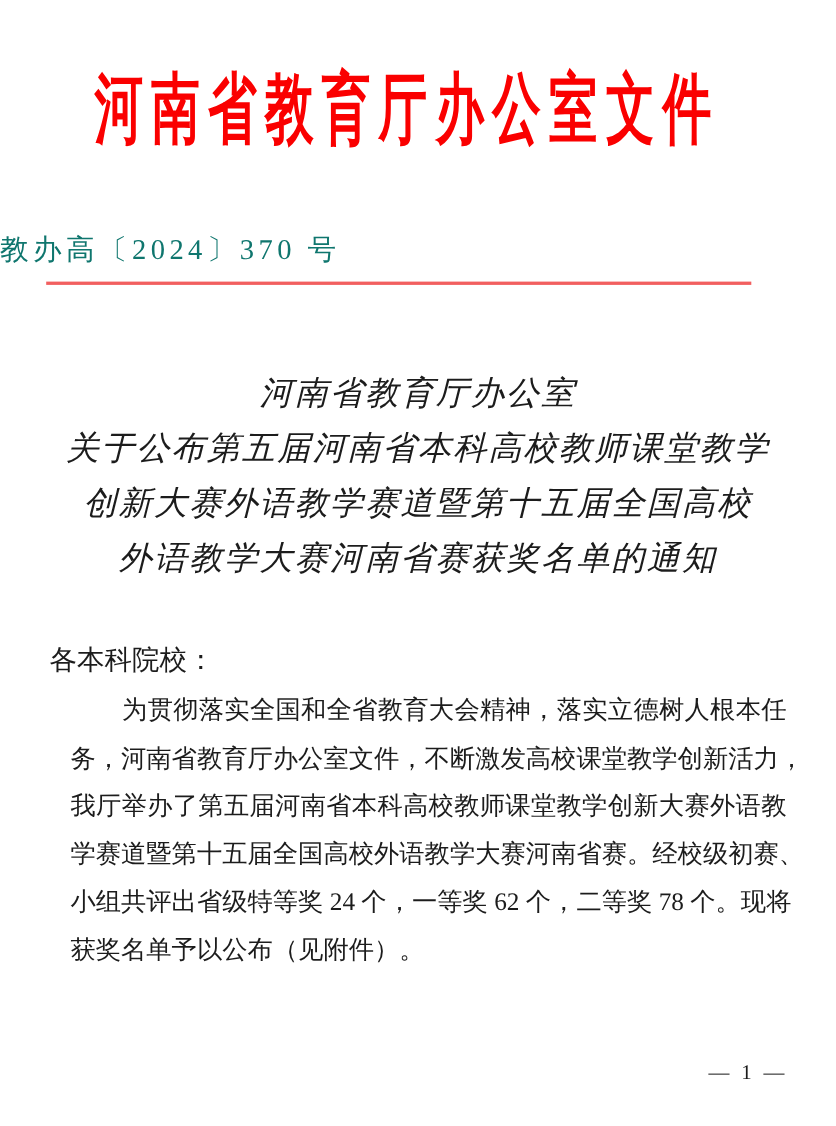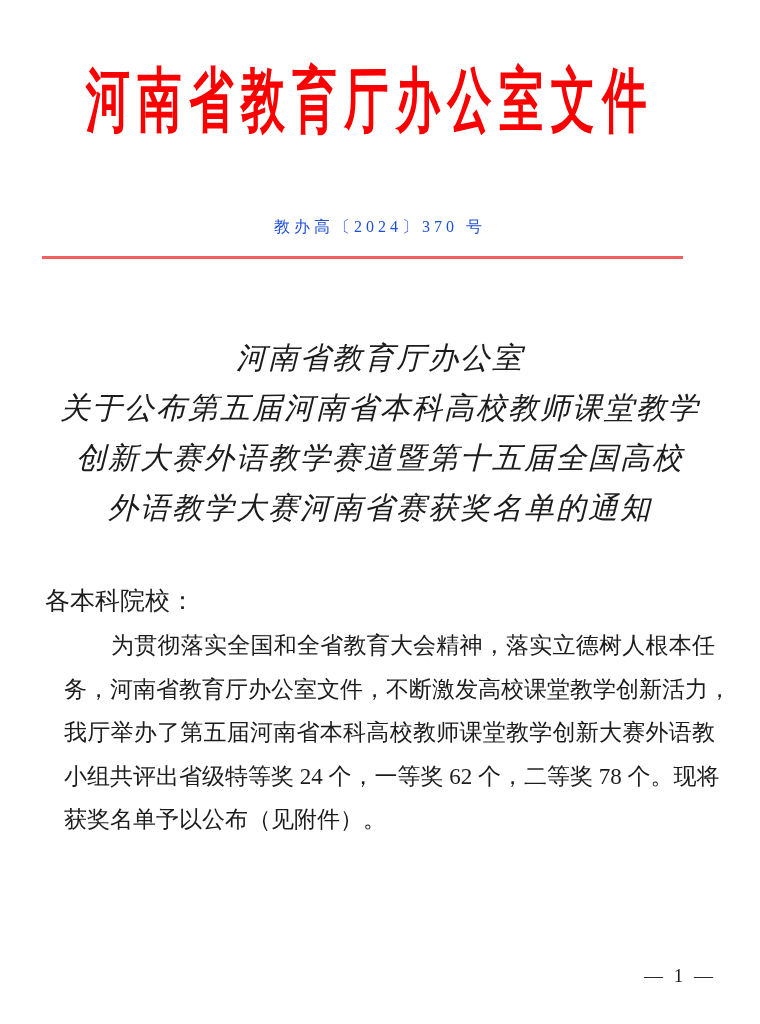--- a/index.html
+++ b/index.html
@@ -27,25 +27,24 @@
     line-height: 95px;
     font-weight: bold;
     letter-spacing: 12px;
     color: #fa0000;
   }
   .doc-no {
     position: absolute;
     top: 212px;
     left: 0;
     width: 100%;
-    text-align: center;
-    font-size: 16px;
+    font-size: 26px;
     line-height: 30px;
     letter-spacing: 4px;
-    color: #1d4ed8;
+    color: #0f766e;
   }
   .red-line {
     position: absolute;
     top: 256px;
     left: 42px;
     width: 641px;
     height: 3px;
     background: #f25f5f;
   }
   .title-block {
@@ -117,19 +116,20 @@
     <div class="title-line">创新大赛外语教学赛道暨第十五届全国高校</div>
     <div class="title-line">外语教学大赛河南省赛获奖名单的通知</div>
   </div>
 
   <div class="salutation">各本科院校：</div>
 
   <div class="para">
     <div class="para-line indent">为贯彻落实全国和全省教育大会精神，落实立德树人根本任</div>
     <div class="para-line">务，河南省教育厅办公室文件，不断激发高校课堂教学创新活力，</div>
     <div class="para-line">我厅举办了第五届河南省本科高校教师课堂教学创新大赛外语教</div>
+    <div class="para-line">学赛道暨第十五届全国高校外语教学大赛河南省赛。经校级初赛、</div>
     <div class="para-line">小组共评出省级特等奖 24 个，一等奖 62 个，二等奖 78 个。现将</div>
     <div class="para-line last">获奖名单予以公布（见附件）。</div>
   </div>
 
   <div class="page-no">— 1 —</div>
 
 </div>
 
 </body></html>

